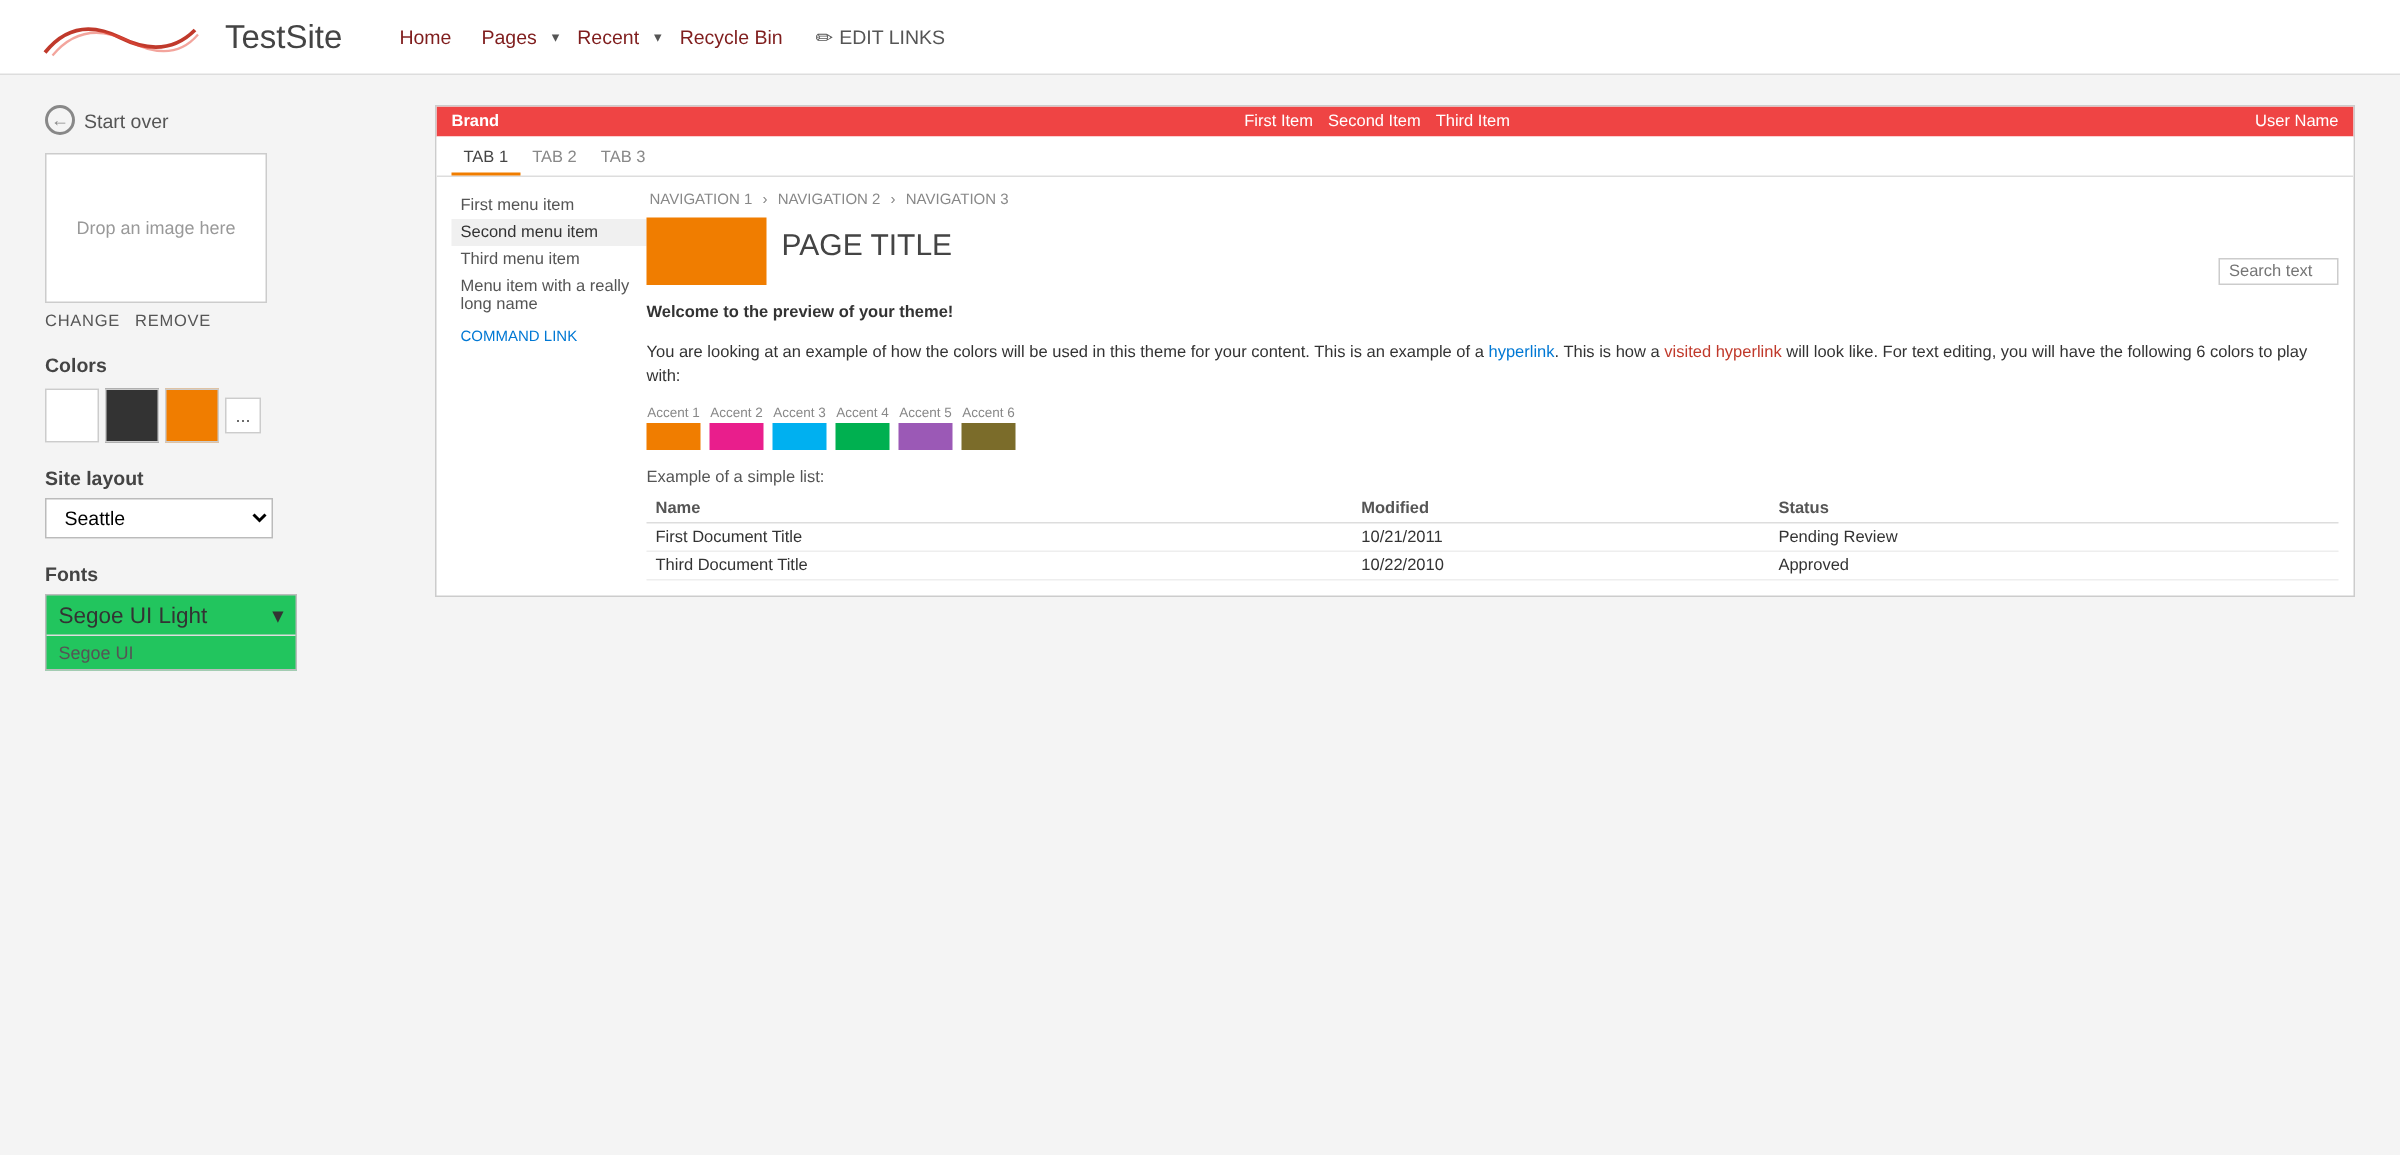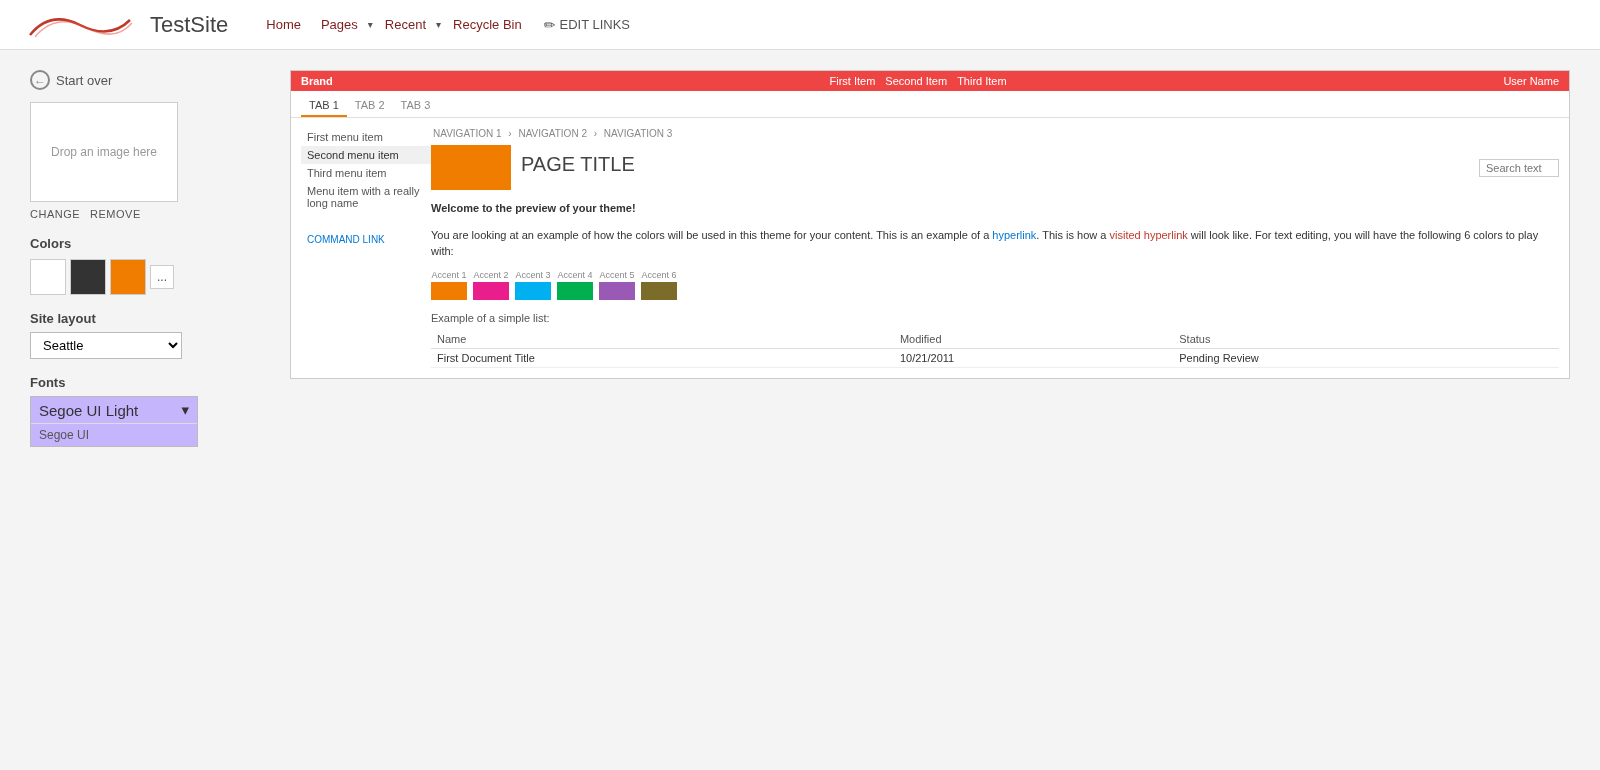--- a/index.html
+++ b/index.html
@@ -34,21 +34,21 @@
     .color-swatch { width: 36px; height: 36px; border: 1px solid #ccc; }
     .color-swatch.white { background: #fff; }
     .color-swatch.dark { background: #333; }
     .color-swatch.orange { background: #f07d00; }
     .color-more { border: 1px solid #ccc; background: #fff; padding: 4px 6px; cursor: pointer; font-size: 12px; color: #555; }
 
     .site-layout-label { font-size: 13px; font-weight: 600; color: #444; margin-bottom: 6px; }
     .site-layout-select { width: 152px; padding: 4px 8px; border: 1px solid #bbb; background: #fff; font-size: 13px; margin-bottom: 16px; cursor: pointer; }
 
     .fonts-label { font-size: 13px; font-weight: 600; color: #444; margin-bottom: 6px; }
-    .fonts-selector { border: 1px solid #bbb; background: #c4b5fd; width: 168px; }
+    .fonts-selector { border: 1px solid #bbb; background: #22c55e; width: 168px; }
     .font-primary { padding: 4px 8px; font-size: 15px; font-weight: 300; border-bottom: 1px solid #ddd; display: flex; justify-content: space-between; align-items: center; }
     .font-secondary { padding: 4px 8px; font-size: 12px; color: #555; }
 
     
     .breadcrumb-area { flex: 1; }
     .breadcrumb { display: flex; align-items: center; gap: 8px; font-size: 22px; font-weight: 300; color: #444; margin-bottom: 14px; }
     .breadcrumb-sep { font-size: 16px; color: #888; }
     .breadcrumb-current { color: #444; }
 
     
@@ -68,42 +68,42 @@
     
     .preview-tabs { display: flex; gap: 0; padding: 4px 10px 0; border-bottom: 1px solid #ddd; background: #fff; }
     .preview-tab { font-size: 11px; color: #888; padding: 4px 8px; cursor: pointer; }
     .preview-tab.active { color: #444; border-bottom: 2px solid #f07d00; }
 
     
     .preview-content { display: flex; gap: 0; padding: 10px; }
     .preview-sidebar { width: 130px; flex-shrink: 0; }
     .preview-nav-item { font-size: 11px; color: #555; padding: 3px 6px; cursor: pointer; }
     .preview-nav-item.active { background: #f0f0f0; color: #333; }
-    .preview-nav-item.command { color: #0078d4; font-size: 10px; margin-top: 19px; }
+    .preview-nav-item.command { color: #0078d4; font-size: 10px; margin-top: 4px; }
 
     .preview-main { flex: 1; }
     .preview-breadcrumb { font-size: 10px; color: #888; margin-bottom: 6px; }
     .preview-breadcrumb span { margin: 0 2px; }
-    .preview-header-row { display: flex; align-items: center; justify-content: space-between; margin-bottom: 10px; }
+    .preview-header-row { display: flex; align-items: flex-end; justify-content: space-between; margin-bottom: 10px; }
     .preview-logo-placeholder { width: 80px; height: 45px; background: #f07d00; }
     .preview-page-title { font-size: 20px; font-weight: 300; color: #444; padding-top: 8px; }
     .preview-search { border: 1px solid #ccc; padding: 2px 6px; font-size: 11px; color: #999; width: 80px; }
 
     .preview-text { font-size: 11px; color: #333; line-height: 1.5; margin-bottom: 10px; }
     .preview-hyperlink { color: #0078d4; }
     .preview-visited { color: #c0392b; }
 
     .accent-swatches { display: flex; gap: 6px; margin-bottom: 12px; }
     .accent-item { text-align: center; }
     .accent-label { font-size: 9px; color: #888; margin-bottom: 2px; }
     .accent-box { width: 36px; height: 18px; }
 
     .preview-list-title { font-size: 11px; color: #555; margin-bottom: 6px; }
     .preview-table { width: 100%; border-collapse: collapse; font-size: 11px; }
-    .preview-table th { text-align: left; padding: 3px 6px; color: #555; border-bottom: 1px solid #ddd; font-weight: normal; }
+    .preview-table th { text-align: left; padding: 3px 6px; color: #555; border-bottom: 1px solid #ddd; font-weight: bold; }
     .preview-table td { padding: 3px 6px; border-bottom: 1px solid #eee; }
     .preview-table tr.highlighted td { background: #fde9cc; }
     .preview-table tr.highlighted td:first-child { border-left: 3px solid #f07d00; }
   </style>
 </head>
 <body>
 
 <div class="top-bar">
   <svg class="site-logo" viewBox="0 0 120 40">
     <path d="M10,30 Q30,5 60,20 Q90,35 110,15" stroke="#c0392b" stroke-width="2.5" fill="none"></path>
@@ -256,19 +256,24 @@
                 <th>Modified</th>
                 <th>Status</th>
               </tr>
             </thead>
             <tbody id="preview-table-body">
                 <tr>
                   <td>First Document Title</td>
                   <td>10/21/2011</td>
                   <td>Pending Review</td>
                 </tr>
+                <tr>
+                  <td>Third Document Title</td>
+                  <td>10/22/2010</td>
+                  <td>Approved</td>
+                </tr>
               </tbody>
           </table>
         </div>
       </div>
     </div>
   </div>
 </div>
 
 </body></html>

